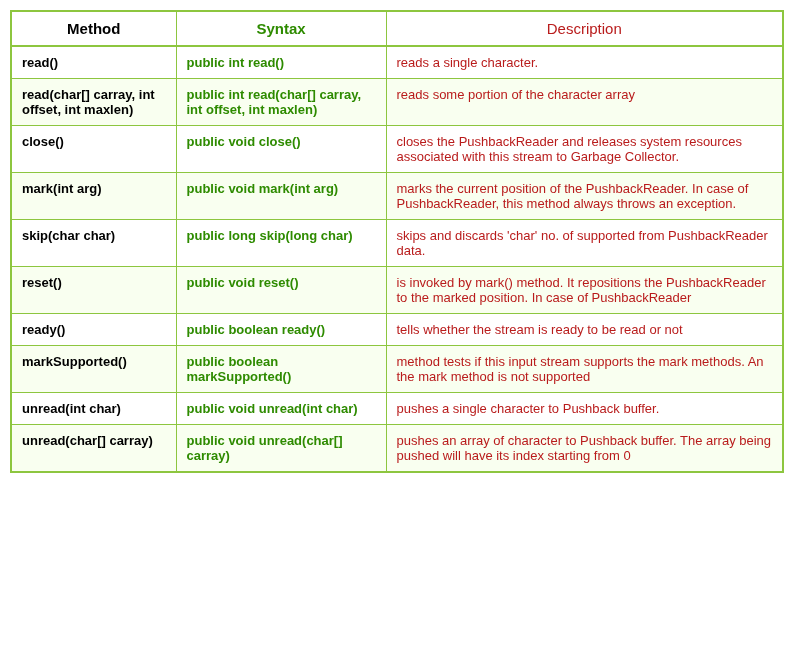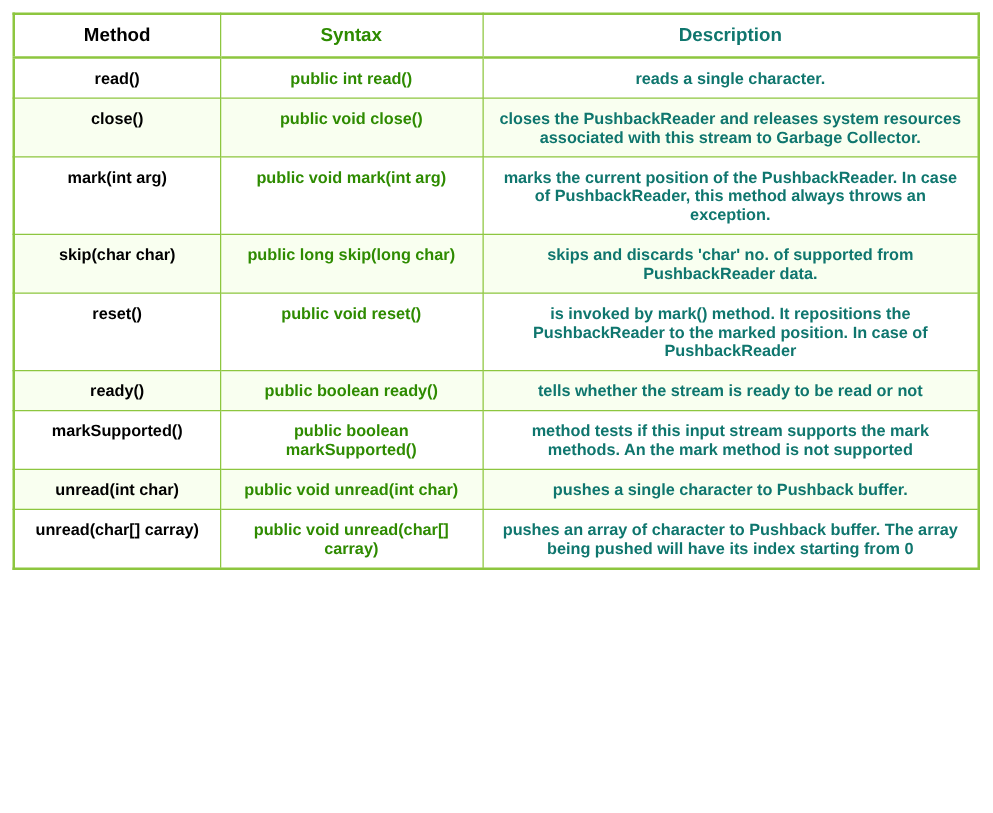--- a/index.html
+++ b/index.html
@@ -21,56 +21,60 @@
     }
     thead th {
       background: #fff;
       font-weight: bold;
       font-size: 15px;
       color: #000;
       border-bottom: 2px solid #8dc63f;
     }
     tbody tr td {
       background: #fff;
-      text-align: center;
     }
     tbody tr:nth-child(even) td {
       background: #f9fff0;
     }
     .method-col {
       width: 165px;
       font-weight: bold;
       color: #000;
     }
     .syntax-col {
       width: 210px;
       color: #2e8b00;
       font-weight: bold;
     }
     .desc-col {
-      color: #0f766e;
-      font-weight: bold;
+      color: #b91c1c;
+      font-weight: normal;
     }
   </style>
 </head>
 <body>
 
 <table>
   <thead>
     <tr>
       <th class="method-col">Method</th>
       <th class="syntax-col">Syntax</th>
       <th class="desc-col">Description</th>
     </tr>
   </thead>
   <tbody id="table-body">
   <tr>
         <td class="method-col">read()</td>
         <td class="syntax-col">public int read()</td>
         <td class="desc-col">reads a single character.</td>
+      </tr>
+      <tr>
+        <td class="method-col">read(char[] carray, int offset, int maxlen)</td>
+        <td class="syntax-col">public int read(char[] carray, int offset, int maxlen)</td>
+        <td class="desc-col">reads some portion of the character array</td>
       </tr>
       <tr>
         <td class="method-col">close()</td>
         <td class="syntax-col">public void close()</td>
         <td class="desc-col">closes the PushbackReader and releases system resources associated with this stream to Garbage Collector.</td>
       </tr>
       <tr>
         <td class="method-col">mark(int arg)</td>
         <td class="syntax-col">public void mark(int arg)</td>
         <td class="desc-col">marks the current position of the PushbackReader. In case of PushbackReader, this method always throws an exception.</td>

